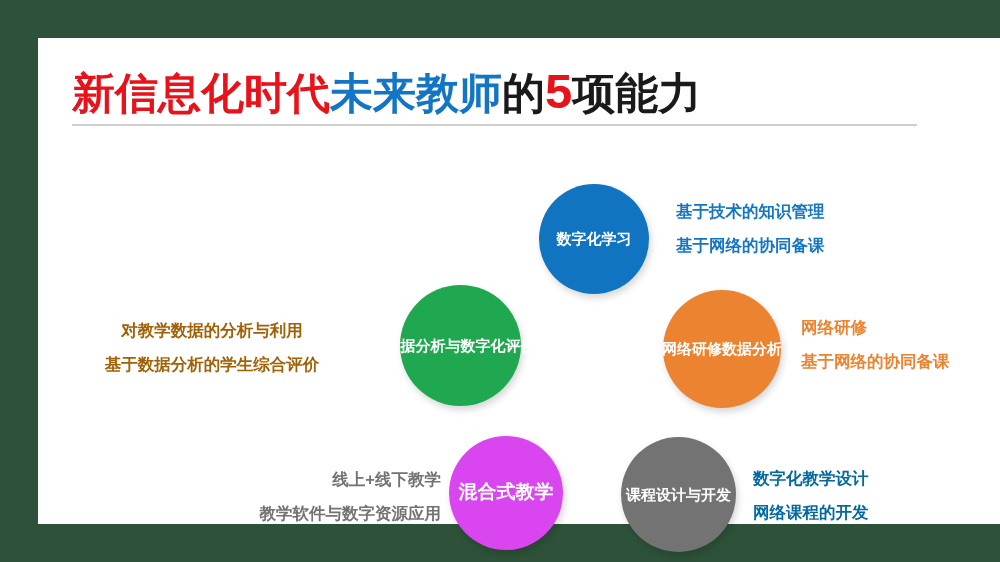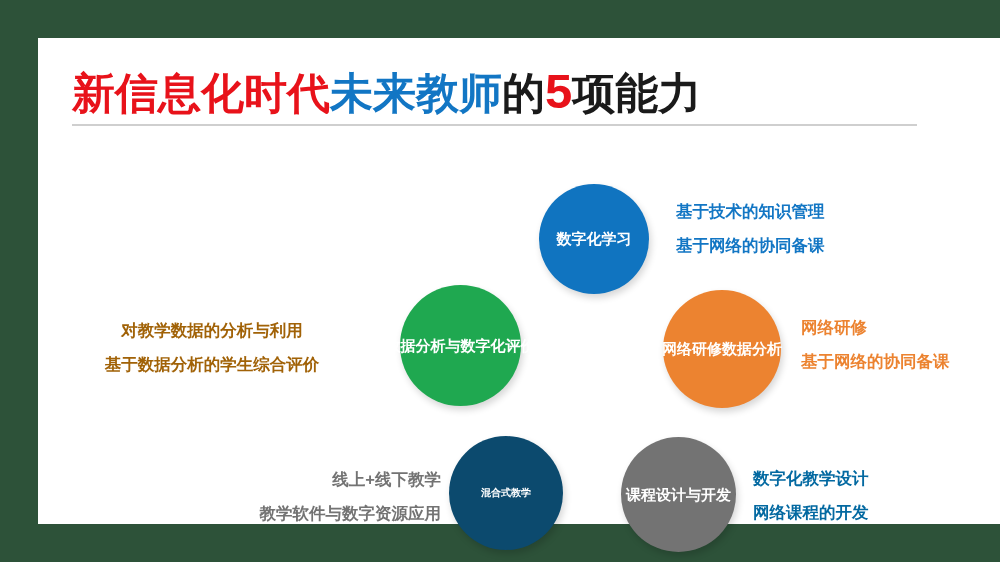--- a/index.html
+++ b/index.html
@@ -97,22 +97,23 @@
   }
   #circle-online-training {
     left: 625px;  top: 252px;
     width: 118px; height: 118px;
     background: #ec8330;
     font-size: 15px;
   }
   #circle-blended-teaching {
     left: 411px;  top: 398px;
     width: 114px; height: 114px;
-    background: #0c4a6e;
-    font-size: 10px;
+    background: #d946ef;
+    font-size: 19px;
+    font-family: Liberation Mono, monospace;
   }
   #circle-course-design {
     left: 583px;  top: 399px;
     width: 115px; height: 115px;
     background: #737373;
     font-size: 15px;
   }
 
   
   .desc {

